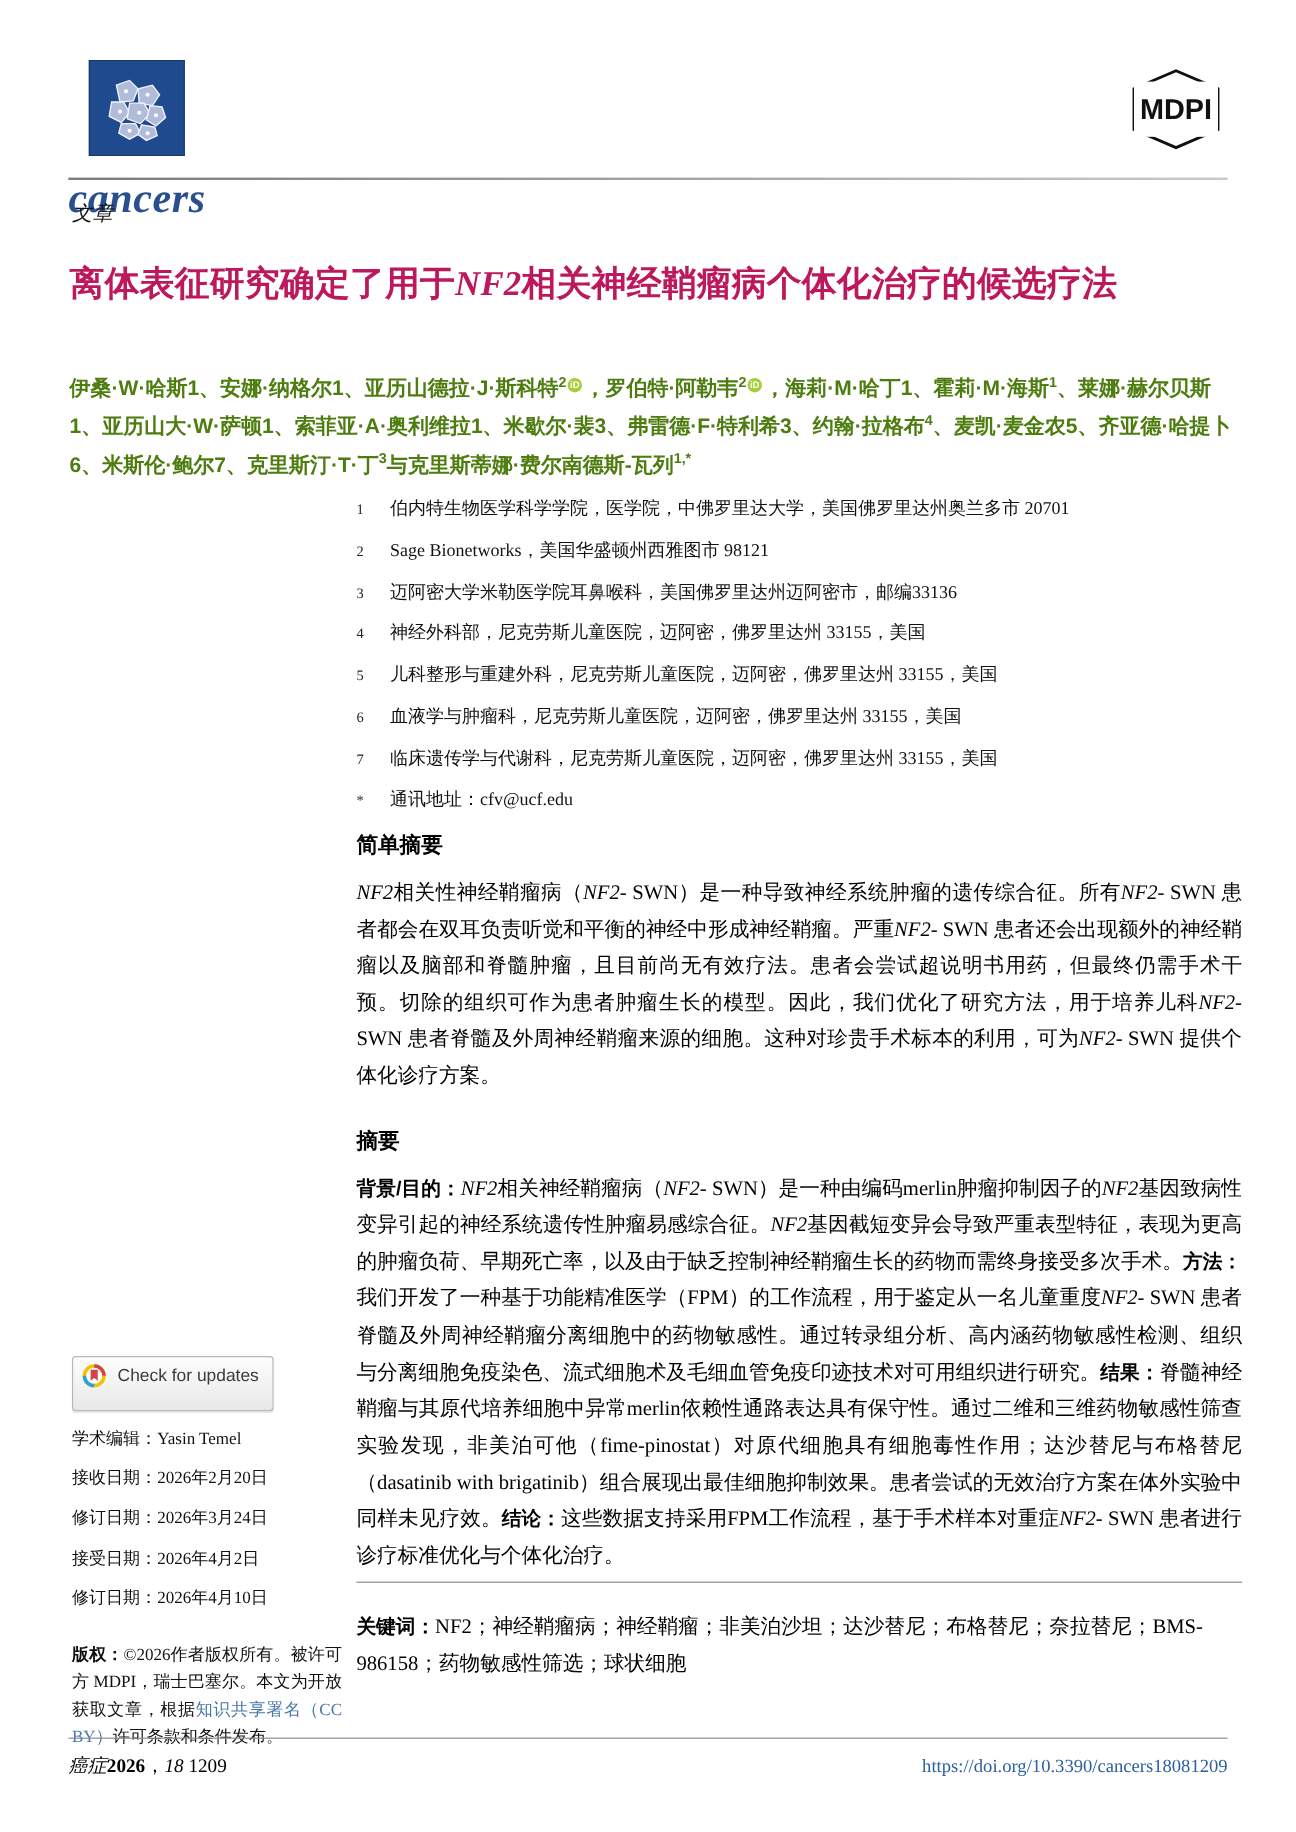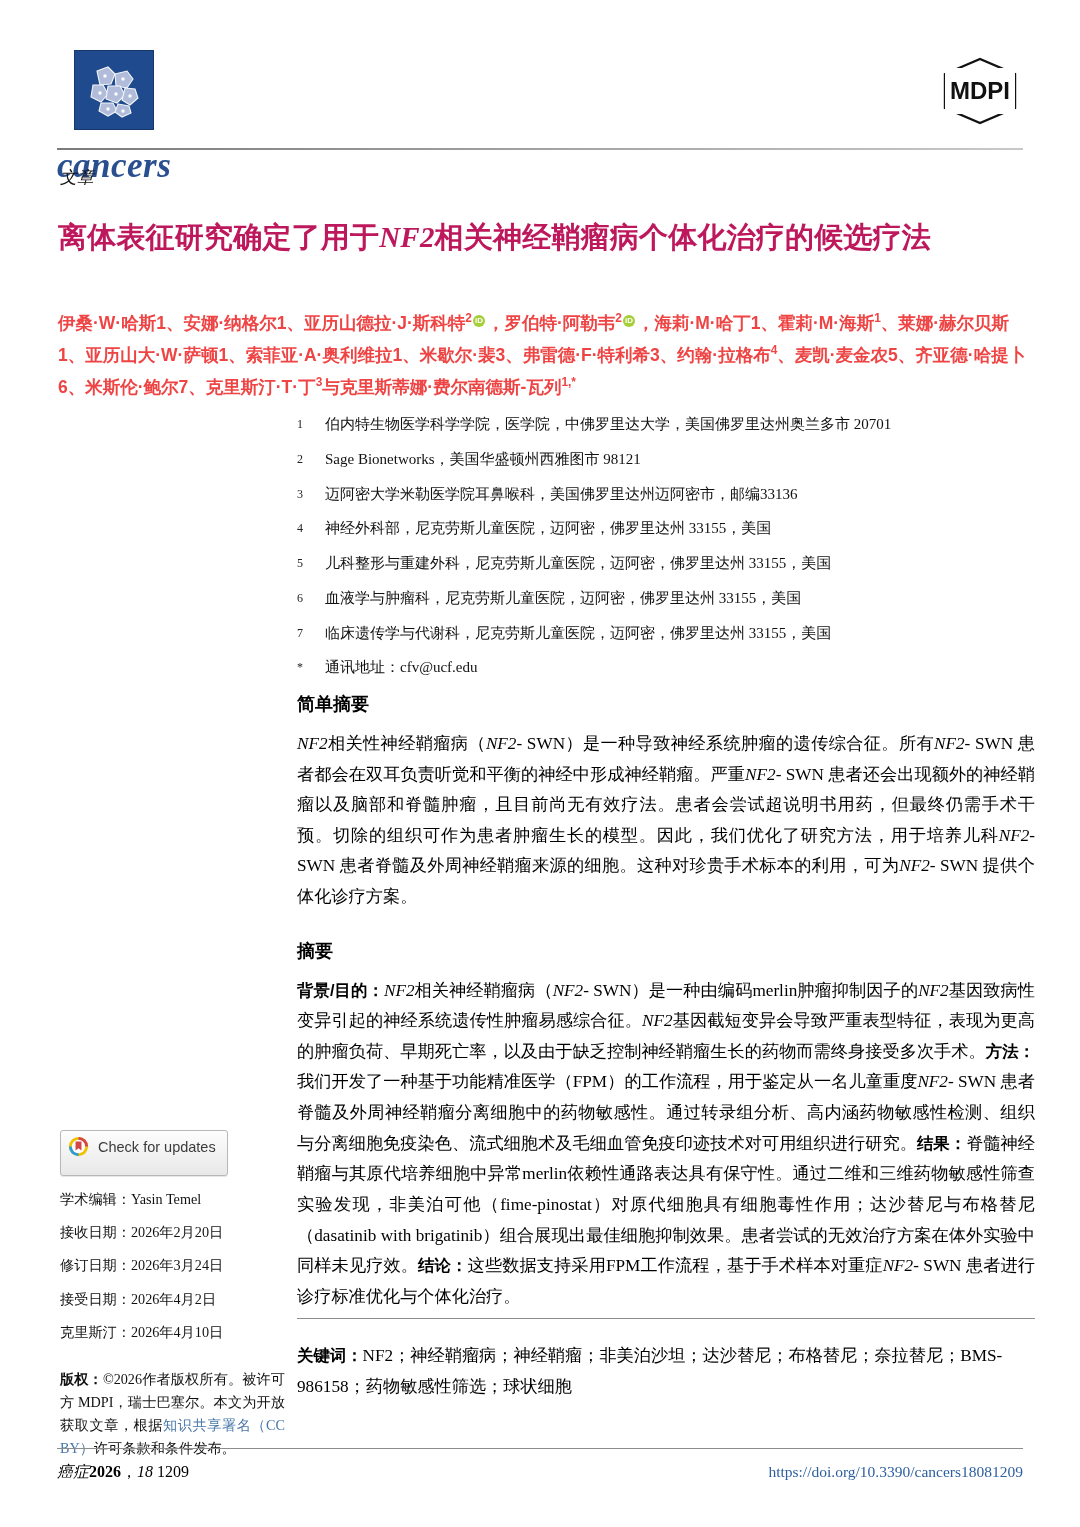--- a/index.html
+++ b/index.html
@@ -106,21 +106,21 @@
   
   .authors {
     position: absolute;
     left: 58px;
     top: 308px;
     width: 975px;
     font-family: "Liberation Sans", "DejaVu Sans", sans-serif;
     font-weight: 700;
     font-size: 17.5px;
     line-height: 1.82;
-    color: #ef4444;
+    color: #4d7c0f;
   }
   .orcid {
     display: inline-block;
     width: 12px;
     height: 12px;
     border-radius: 50%;
     background: #a6ce39;
     position: relative;
     vertical-align: 2px;
     margin: 0 2px 0 1px;
@@ -408,21 +408,21 @@
           <path d="M8.6 6.2 h6.8 v10.4 l-3.4 -2.6 l-3.4 2.6 Z" fill="#d64545"></path>
         </svg>
       </span>
       <span>Check for updates</span>
     </div>
 
     <div class="meta-line">学术编辑：Yasin Temel</div>
     <div class="meta-line meta-group-gap">接收日期：2026年2月20日</div>
     <div class="meta-line">修订日期：2026年3月24日</div>
     <div class="meta-line">接受日期：2026年4月2日</div>
-    <div class="meta-line">克里斯汀：2026年4月10日</div>
+    <div class="meta-line">修订日期：2026年4月10日</div>
 
     <div class="copyright"><span class="cp-label">版权：</span><span>©2026作者版权所有。被许可方 MDPI，瑞士巴塞尔。本文为开放获取文章，根据</span><a class="cc-link" href="#">知识共享署名（CC BY）</a><span>许可条款和条件发布。</span></div>
   </div>
 
   <div class="rule-bottom"></div>
   <div class="footer">
     <div class="footer-left"><span class="f-journal">癌症</span><span class="f-year">2026</span><span>，</span><span class="f-vol">18</span>&nbsp;<span>1209</span></div>
     <a class="footer-doi" href="#">https://doi.org/10.3390/cancers18081209</a>
   </div>
 

